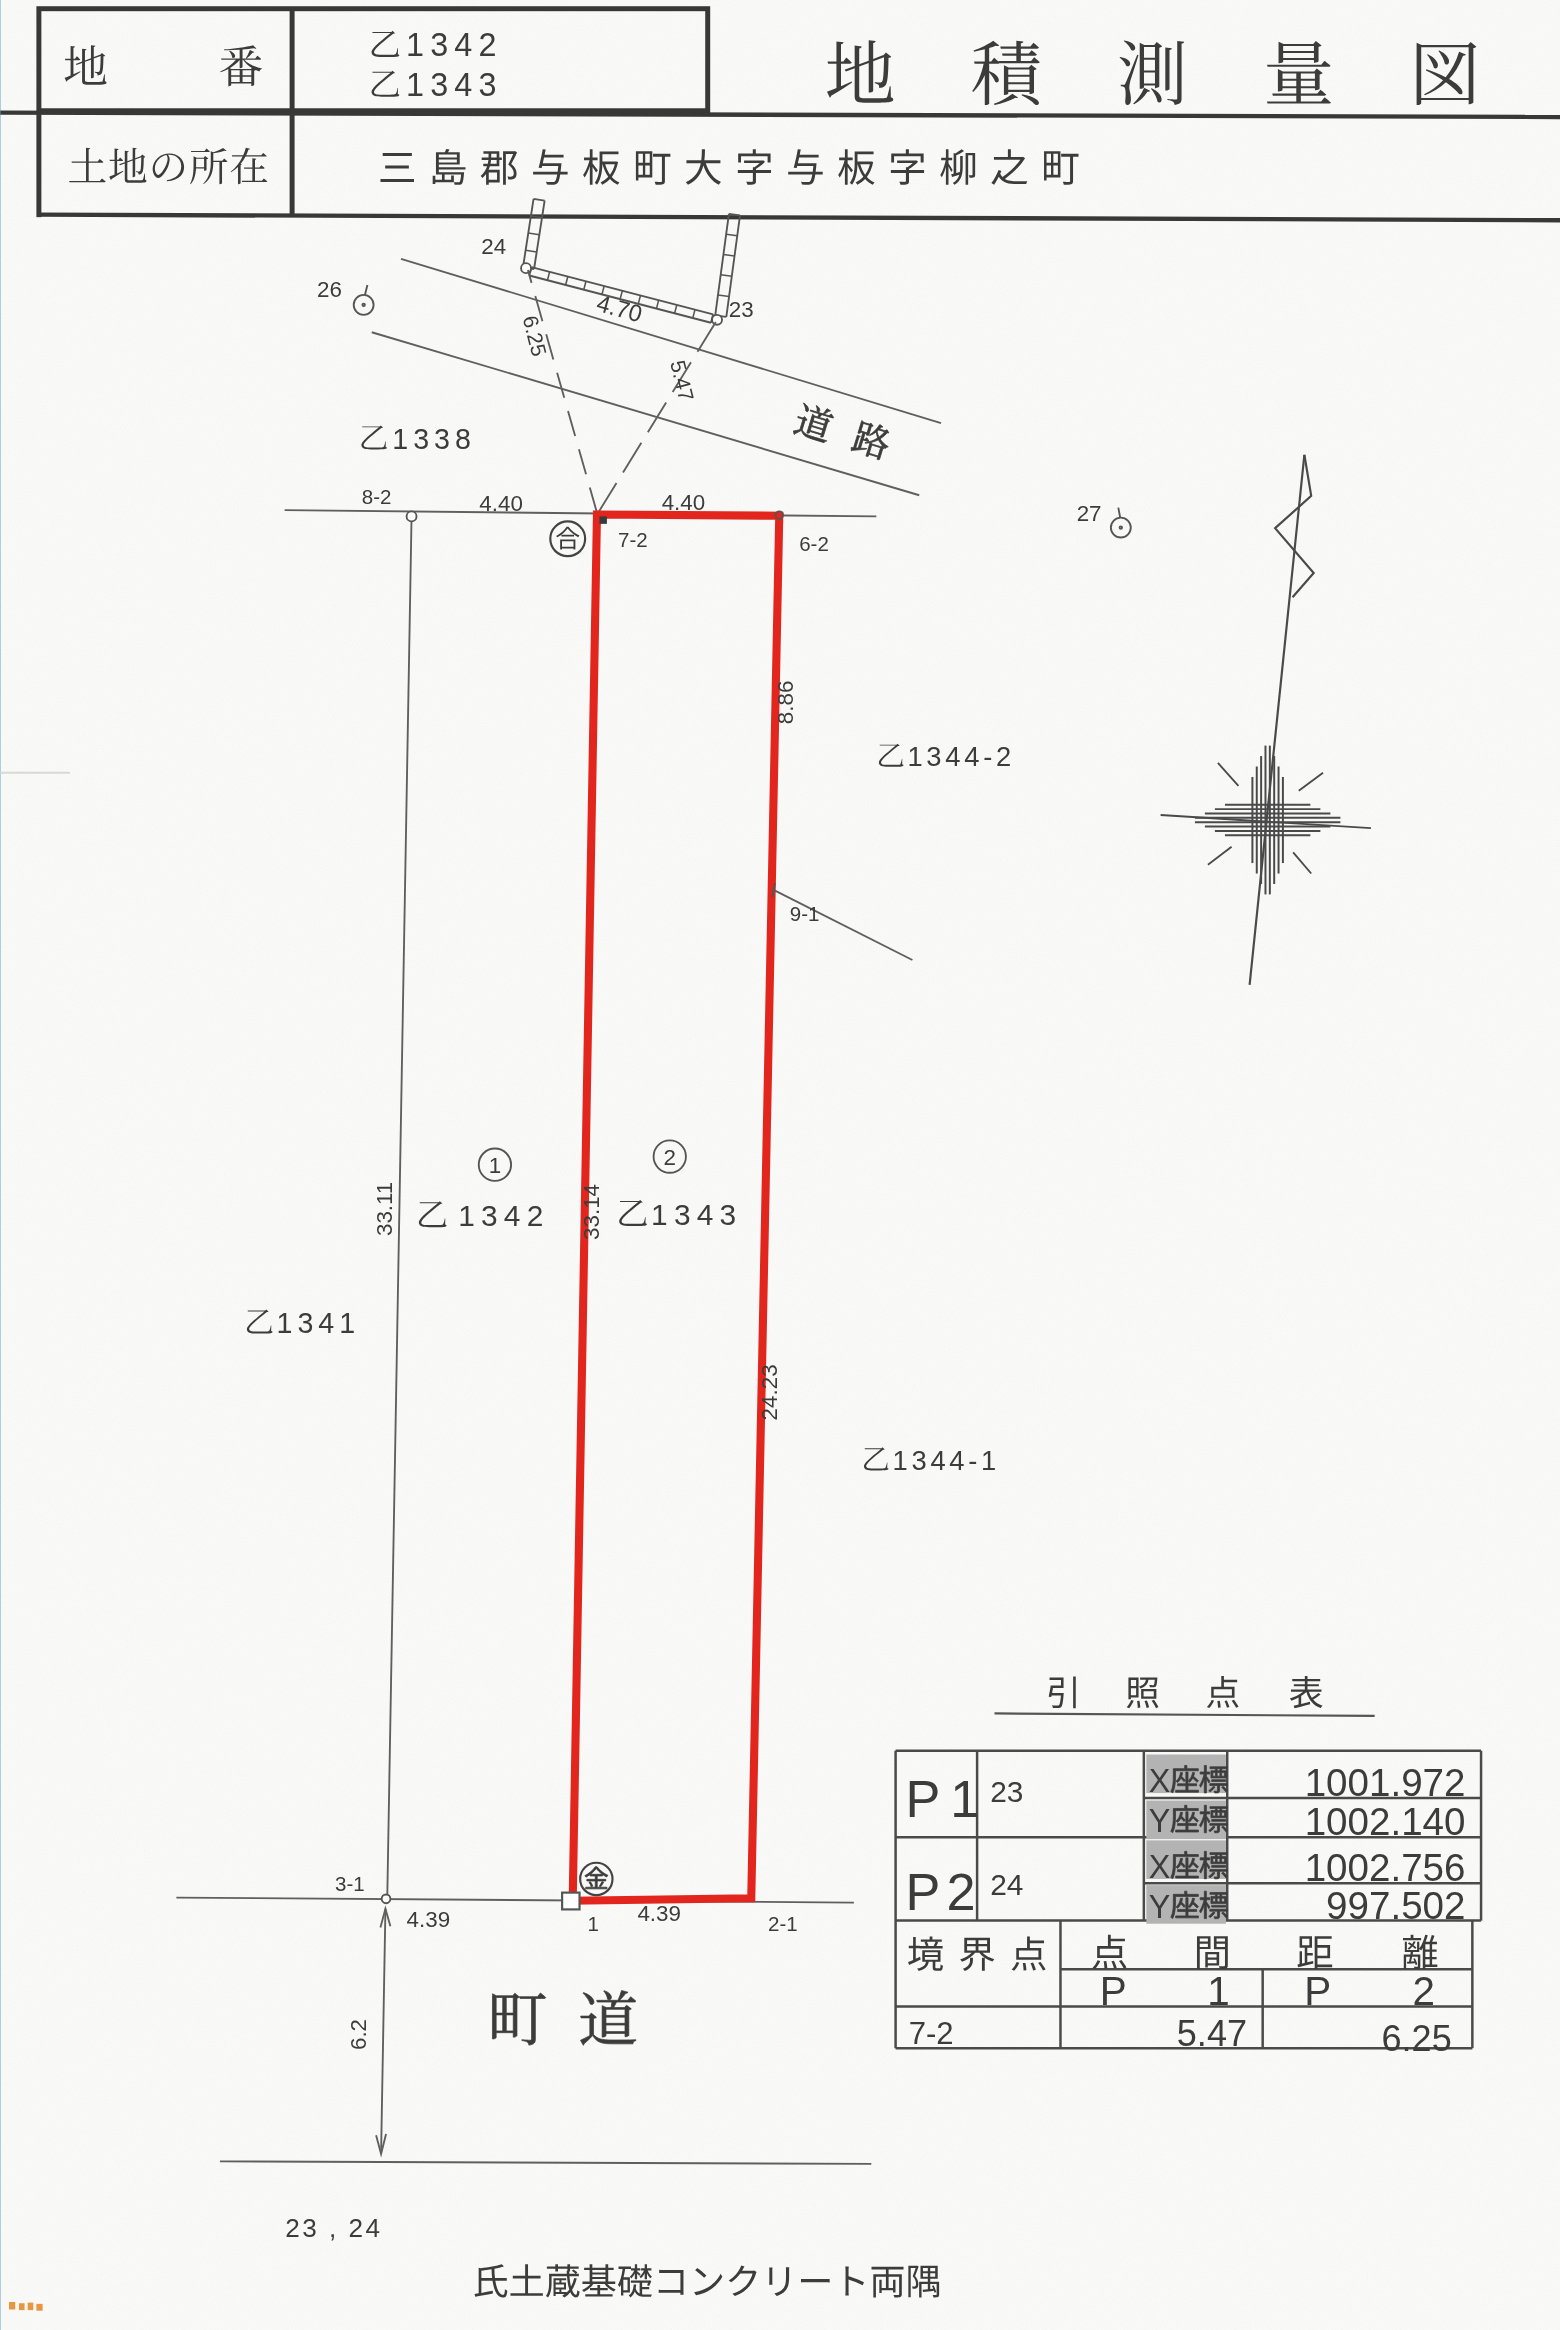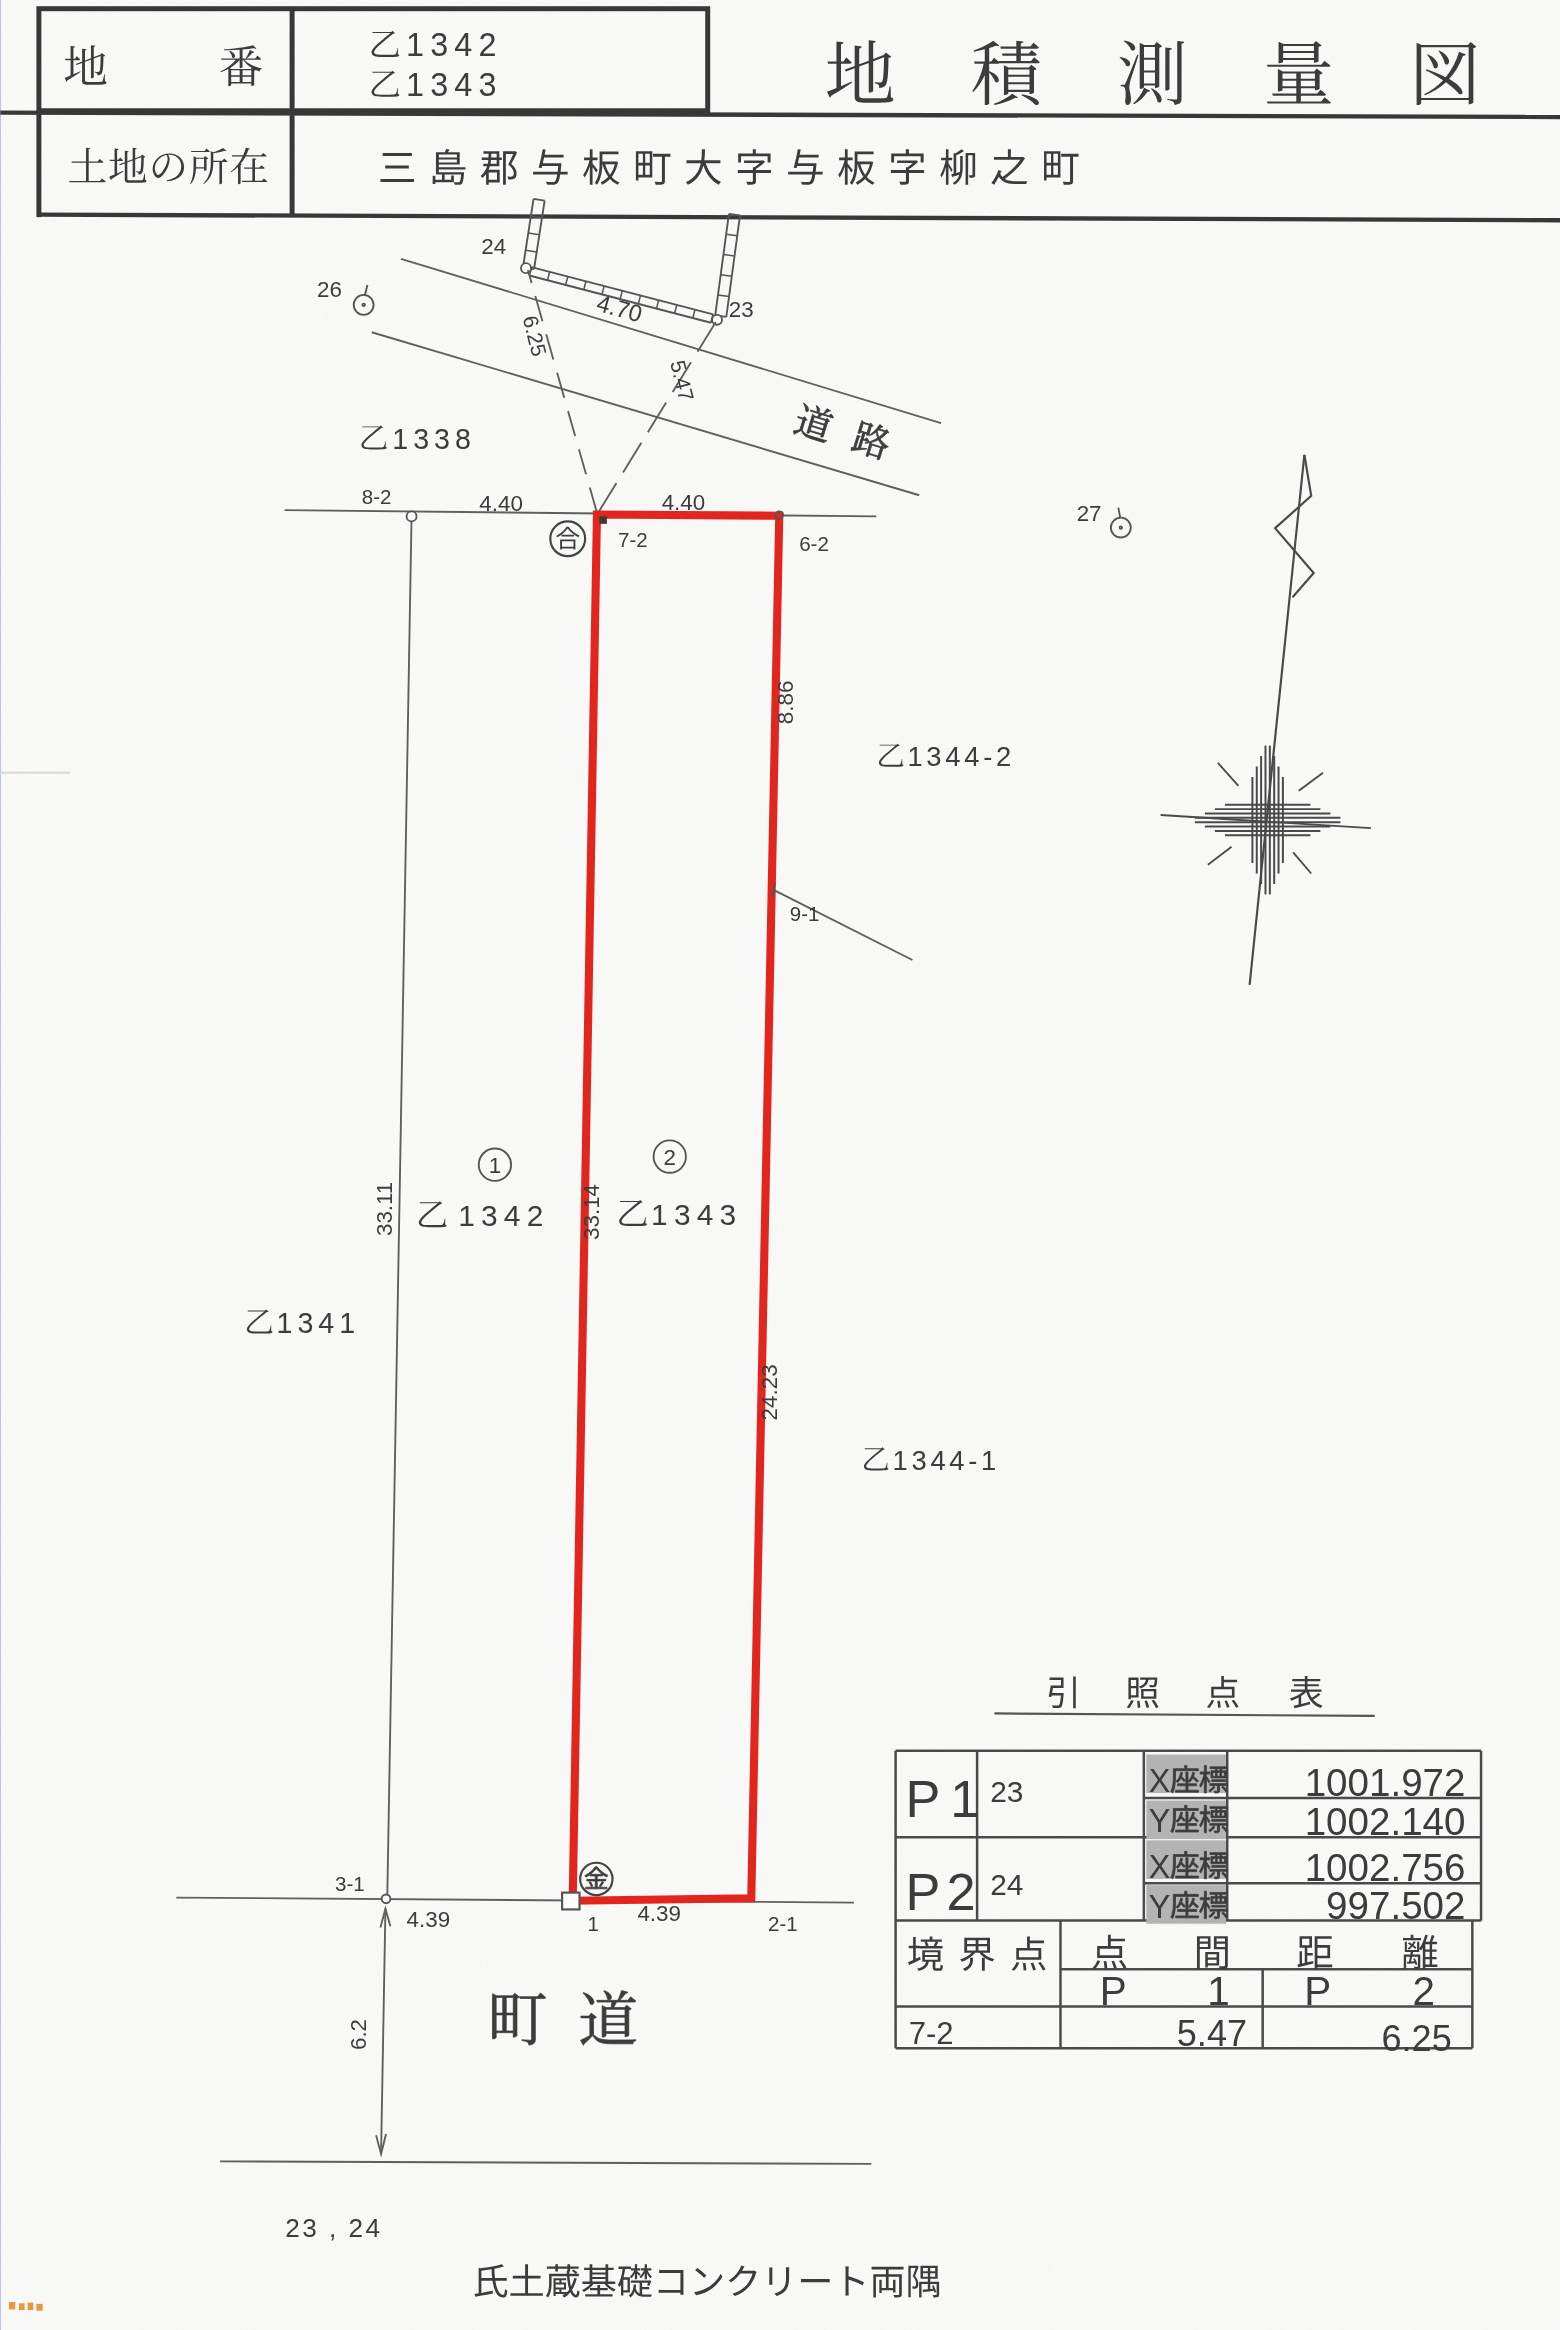--- a/index.html
+++ b/index.html
@@ -1,17 +1,17 @@
 <!DOCTYPE html>
 <html style="font-size:10px"><head><meta charset="utf-8"><style>
 html,body{margin:0;padding:0;background:#fdfdfc;}
 </style></head>
 <body>
 
-<div style="width:1561px;height:2330px;background:#1d4ed8;">
+<div style="width:1561px;height:2330px;background:#0369a1;">
 <svg width="1561" height="2330" viewBox="0 0 2508 3745" xmlns="http://www.w3.org/2000/svg" font-family="Liberation Sans, sans-serif">
 <defs>
         <path id="g0" d="M819 623 684 572V798C708 802 717 812 719 826L621 836V548L487 498V721C510 725 520 736 522 749L423 761V474L281 420L300 396L423 442V46C423 -25 455 -44 556 -44H707C923 -44 967 -34 967 1C967 15 960 23 933 32L930 187H917C903 114 888 55 880 36C874 27 867 23 851 21C830 18 779 17 709 17H561C498 17 487 29 487 59V466L621 516V98H632C657 98 684 114 684 122V540L837 597C833 367 826 269 808 250C801 242 795 240 780 240C764 240 729 243 706 245V228C728 223 749 216 758 207C768 197 769 180 769 162C801 162 831 172 852 193C886 229 897 326 900 589C920 592 932 596 939 604L864 665L828 626ZM33 111 73 25C82 30 89 40 92 52C219 129 317 196 387 242L381 256L230 189V505H357C371 505 380 510 382 521C355 552 305 594 305 594L264 535H230V779C255 783 264 793 266 807L166 818V535H40L48 505H166V162C108 138 61 120 33 111Z"></path>
         <path id="g1" d="M243 717 232 711C265 675 298 614 301 565C365 512 433 647 243 717ZM696 733C669 667 634 596 608 553L621 543H532V740C627 748 715 757 788 768C814 757 833 756 841 764L769 838C622 799 345 758 122 745L123 726C236 724 355 728 468 735V543H53L62 514H385C302 412 176 315 35 249L44 233C104 254 162 279 215 308V-79H226C252 -79 279 -64 279 -58V-15H728V-72H738C760 -72 792 -57 793 -50V270C807 273 820 279 827 285C854 272 882 261 910 251C919 282 938 303 964 306L966 317C820 350 658 419 572 514H922C936 514 946 519 948 530C915 560 862 601 862 601L816 543H623C665 576 715 624 757 672C777 669 790 677 795 686ZM728 135V14H533V135ZM728 165H533V279H728ZM279 135H469V14H279ZM279 165V279H469V165ZM719 308H285L248 326C336 377 411 437 468 507V324H478C509 324 532 340 532 345V514H544C590 441 660 380 740 331Z"></path>
         <path id="g2" d="M114 741 123 712H678C268 372 73 218 91 99C106 1 203 -30 409 -30H663C863 -30 948 -16 948 25C948 41 937 46 903 56L908 243L895 245C876 155 861 94 837 61C825 46 811 36 672 36H400C239 36 178 56 167 112C155 187 331 354 760 691C792 692 806 697 817 704L740 777L703 741Z"></path>
         <path id="g3" d="M721 74 715 59C798 20 861 -26 894 -64C953 -118 1066 8 721 74ZM585 83C512 24 412 -27 324 -59L335 -77C435 -56 545 -21 629 25C648 20 657 22 664 30ZM315 828C256 785 136 723 38 690L44 675C93 683 146 695 196 709V535H45L53 505H180C150 366 96 225 19 119L33 105C101 174 155 254 196 343V-78H206C237 -78 258 -62 258 -56V383C291 346 329 292 342 251C400 208 450 325 258 403V505H379C388 505 395 507 399 513H946C960 513 968 518 971 529C941 558 892 597 892 597L849 542H704V619H905C919 619 928 624 930 635C901 661 856 694 856 694L817 648H704V717H933C947 717 957 722 960 733C929 763 882 801 882 801L839 747H704V793C728 796 738 806 740 820L641 830V747H414L422 717H641V648H439L447 619H641V542H391L394 532C365 560 327 590 327 590L286 535H258V727C293 738 324 750 350 760C374 752 390 754 400 763ZM826 424V349H527V424ZM466 453V65H476C502 65 527 79 527 86V108H826V78H835C856 78 889 93 890 100V415C906 418 922 426 928 432L851 491L816 453H532L466 484ZM527 320H826V245H527ZM527 216H826V137H527Z"></path>
         <path id="g4" d="M96 209C85 209 52 209 52 209V187C73 184 88 182 101 173C121 159 127 77 114 -27C115 -59 125 -77 143 -77C175 -77 193 -52 195 -9C199 74 172 124 172 169C172 193 177 223 184 252C196 296 267 510 302 626L284 631C136 264 136 264 119 230C110 209 106 209 96 209ZM102 834 93 825C133 795 183 744 199 699C269 659 312 797 102 834ZM43 601 34 592C72 566 115 518 128 477C196 436 240 573 43 601ZM680 735V126H692C713 126 739 140 739 148V699C762 702 769 711 772 724ZM848 827V23C848 7 843 2 825 2C806 2 709 9 709 9V-7C752 -13 775 -20 790 -31C803 -41 808 -58 811 -77C899 -68 909 -35 909 17V789C933 792 943 802 946 816ZM381 166C343 74 284 -6 228 -54L240 -67C309 -30 378 32 428 111C447 108 460 115 465 125ZM489 159 477 152C517 105 563 29 570 -31C633 -83 690 59 489 159ZM379 562H534V410H379ZM379 591V742H534V591ZM379 380H534V227H379ZM319 770V153H330C357 153 379 168 379 175V197H534V161H543C564 161 594 177 595 183V731C614 734 630 742 636 750L559 810L524 770H384L319 802Z"></path>
         <path id="g5" d="M52 491 61 462H921C935 462 945 467 947 478C915 507 863 547 863 547L817 491ZM714 656V585H280V656ZM714 686H280V754H714ZM215 783V512H225C251 512 280 527 280 533V556H714V518H724C745 518 778 533 779 539V742C799 746 815 754 822 761L741 824L704 783H286L215 815ZM728 264V188H529V264ZM728 294H529V367H728ZM271 264H465V188H271ZM271 294V367H465V294ZM126 84 135 55H465V-27H51L60 -56H926C941 -56 951 -51 953 -40C918 -9 864 34 864 34L816 -27H529V55H861C874 55 884 60 887 71C856 100 806 138 806 138L762 84H529V159H728V130H738C759 130 792 145 794 151V354C814 358 831 366 837 374L754 438L718 397H277L206 429V112H216C242 112 271 127 271 133V159H465V84Z"></path>
         <path id="g6" d="M259 638 247 632C285 584 332 508 343 450C407 398 463 537 259 638ZM420 693 408 686C445 638 489 564 498 506C562 453 621 592 420 693ZM699 674C656 532 590 413 510 315C439 351 350 389 238 427L231 410C321 368 403 320 473 273C394 188 303 122 206 76L217 60C327 102 428 162 514 244C598 184 661 125 696 81C763 43 808 147 558 289C638 376 705 485 755 618C777 614 790 623 795 634ZM100 768V-77H112C141 -77 165 -61 165 -51V-8H834V-68H844C867 -68 899 -50 900 -43V726C919 730 936 738 943 746L862 811L824 768H171L100 802ZM834 22H165V739H834Z"></path>
         <path id="g7" d="M101 490 109 460H465V1H41L50 -28H932C947 -28 957 -23 960 -12C923 21 864 66 864 66L812 1H532V460H875C890 460 899 465 902 476C867 508 808 553 808 553L757 490H532V797C557 801 566 811 569 825L465 836V490Z"></path>

